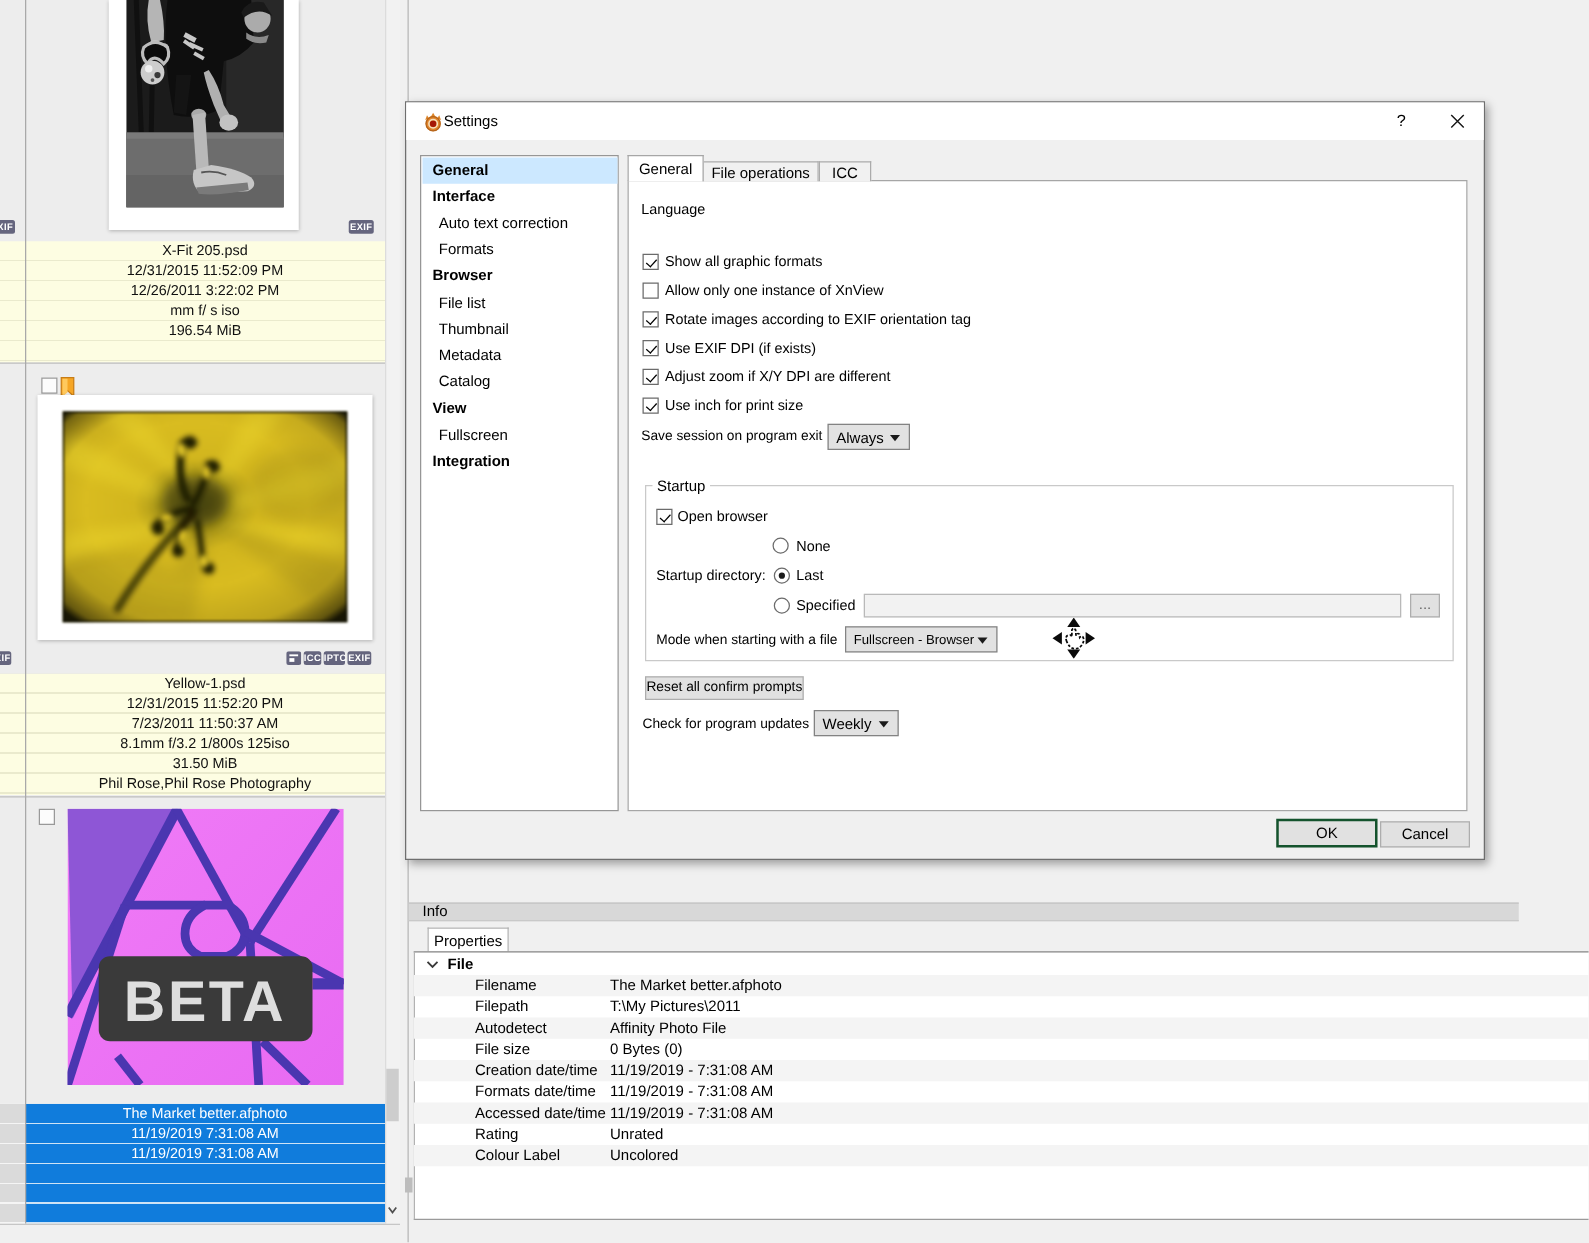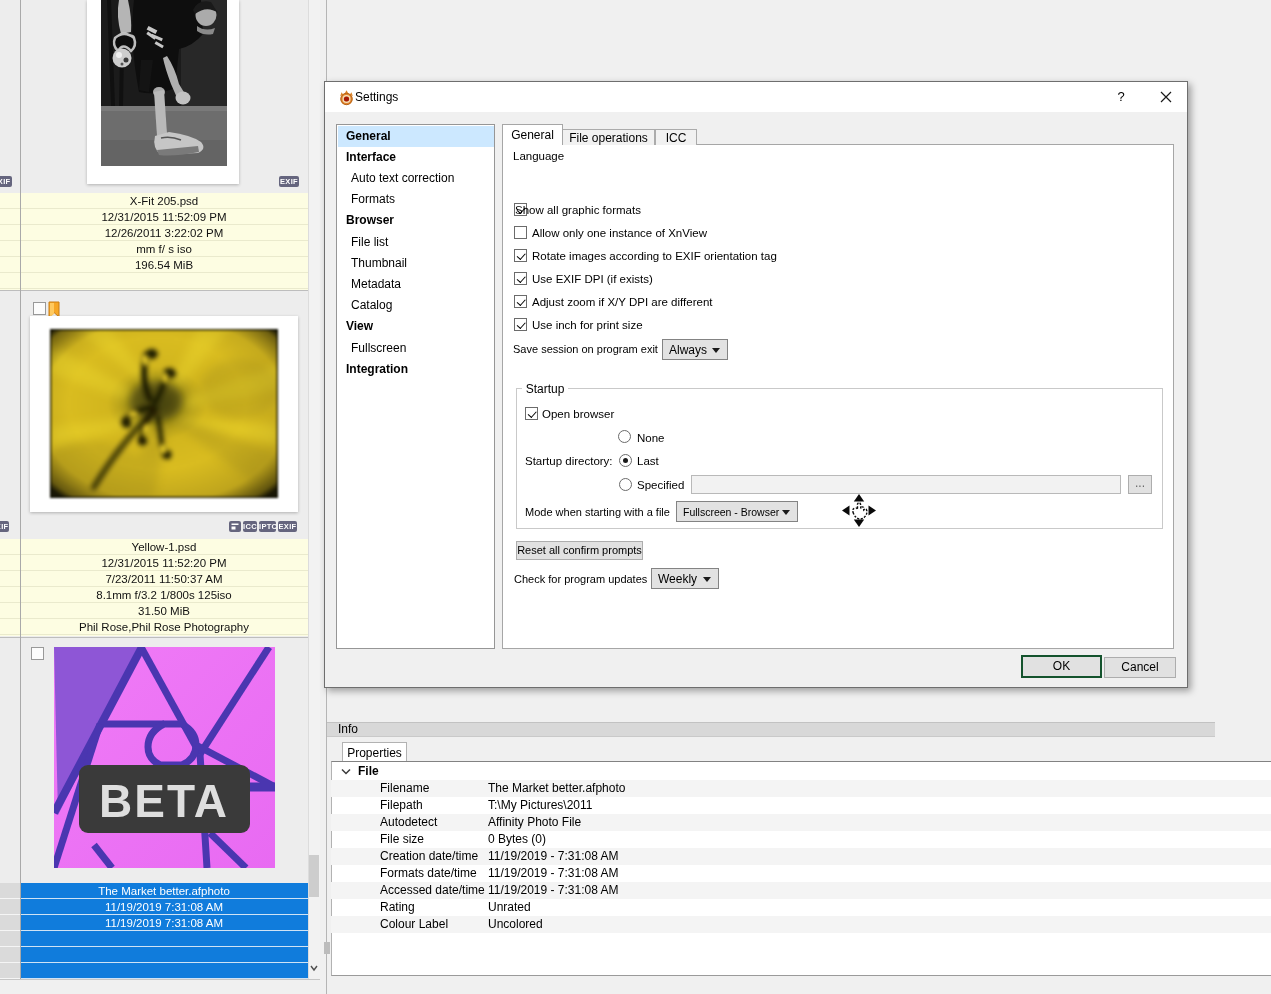--- a/index.html
+++ b/index.html
@@ -293,42 +293,42 @@
   <div class="navb" style="top:191px">View</div>
   <div class="navn" style="top:213px">Fullscreen</div>
   <div class="navb" style="top:234px">Integration</div>
  </div>
 
  <div class="a" style="left:177px;top:62px;width:672px;height:505px;background:#fff;border:1px solid #a6a6a6"></div>
  <div class="a" style="left:237px;top:47px;width:93px;height:16px;background:#f1f1f1;border:1px solid #ababab;border-bottom:none;text-align:center;line-height:16px">File operations</div>
  <div class="a" style="left:330px;top:47px;width:42px;height:16px;background:#f1f1f1;border:1px solid #ababab;border-bottom:none;text-align:center;line-height:16px">ICC</div>
  <div class="a" style="left:177px;top:42px;width:61px;height:21px;background:#fff;border:1px solid #a6a6a6;border-bottom:none;text-align:center;line-height:20px">General</div>
 
- <div class="lbl" style="left:188px;top:67px">Language</div>
+ <div class="lbl" style="left:188px;top:79px">Language</div>
 
  <span class="a ckd" style="left:189px;top:121px"></span>
  <span class="a unc" style="left:189px;top:144px"></span>
  <span class="a ckd" style="left:189px;top:167px"></span>
  <span class="a ckd" style="left:189px;top:190px"></span>
  <span class="a ckd" style="left:189px;top:213px"></span>
  <span class="a ckd" style="left:189px;top:236px"></span>
  <span class="a ckd" style="left:200px;top:325px"></span>
  <span class="a rad" style="left:293px;top:348px"></span>
  <span class="a radf" style="left:294px;top:372px"></span>
  <span class="a rad" style="left:294px;top:396px"></span>
  <svg class="a" style="left:516px;top:412px" width="36" height="33" viewBox="0 0 36 33">
   <g fill="#0a0a0a">
    <polygon points="18,0 12.8,7.5 23.2,7.5"></polygon>
    <polygon points="18,33 12.8,25.5 23.2,25.5"></polygon>
    <polygon points="1,16.5 8.5,11.5 8.5,21.5"></polygon>
    <polygon points="35,16.5 27.5,11.5 27.5,21.5"></polygon>
   </g>
   <path d="M12.5,19.5 q-2,-4.5 1.5,-5.5 q2,-0.5 2.5,1.5 l0,-5.5 q1.5,-2.5 3,0 l0.3,4.5 q1,-2.5 2.7,-1.2 l0.3,2.7 q1.7,-1.8 2.7,-0.2 q1.3,3 -1.2,6.4 q-2,2.8 -5.3,2.8 q-4,0 -6.5,-5.5 Z" fill="none" stroke="#0a0a0a" stroke-width="1.4" stroke-dasharray="2.2 1.4"></path>
 </svg>
- <div class="lbl" style="left:190px;top:121px">Show all graphic formats</div>
+ <div class="lbl" style="left:207px;top:121px">Show all graphic formats</div>
  <div class="lbl" style="left:207px;top:144px">Allow only one instance of XnView</div>
  <div class="lbl" style="left:207px;top:167px">Rotate images according to EXIF orientation tag</div>
  <div class="lbl" style="left:207px;top:190px">Use EXIF DPI (if exists)</div>
  <div class="lbl" style="left:207px;top:213px">Adjust zoom if X/Y DPI are different</div>
  <div class="lbl" style="left:207px;top:236px">Use inch for print size</div>
 
  <div class="lbl" style="left:188px;top:260px;font-size:11px">Save session on program exit</div>
  <div class="combo" style="left:337px;top:257px;width:66px;height:21px">
       <span class="tx">Always</span>
       <span class="ar"></span>

